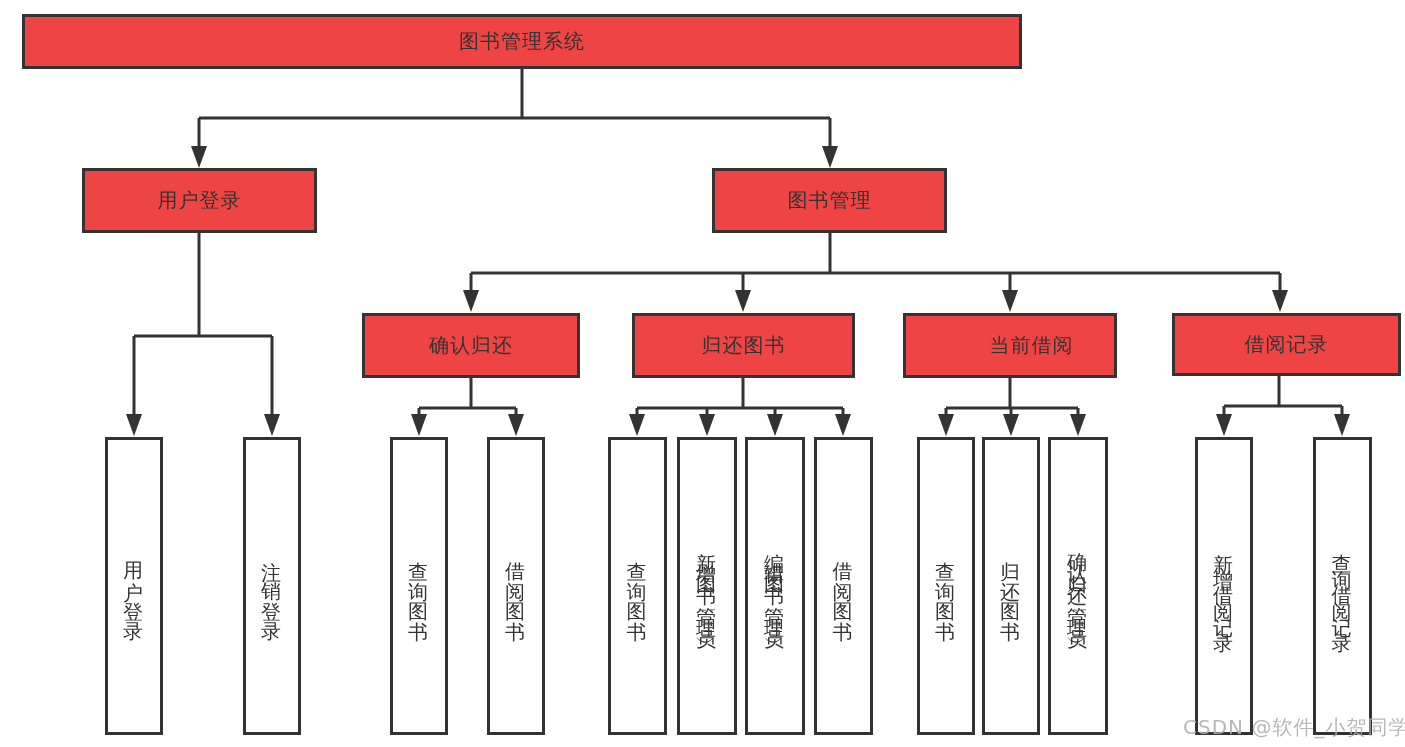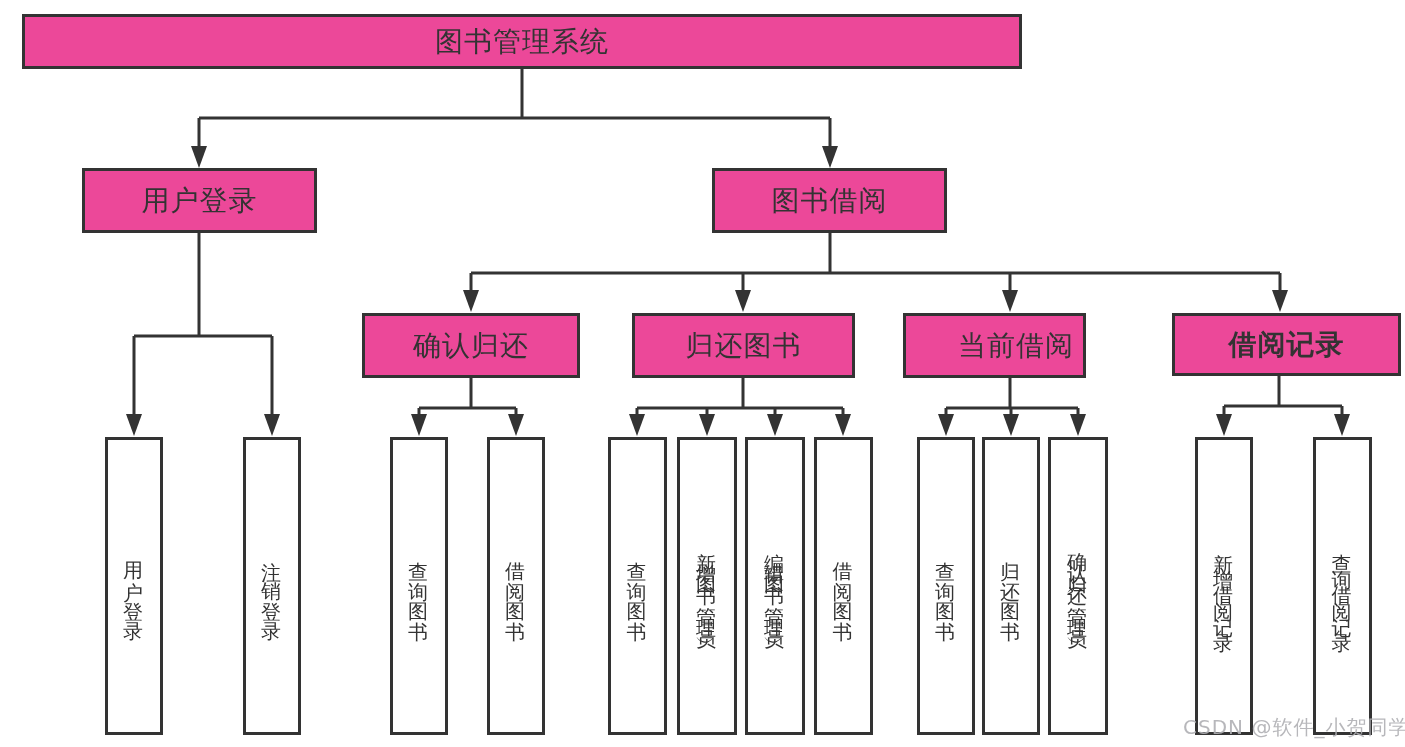--- a/index.html
+++ b/index.html
@@ -8,23 +8,23 @@
     width:1405px;height:747px;
     background:#ffffff;
     overflow:hidden;
     font-family:"DejaVu Sans","Liberation Sans",sans-serif;
   }
   #wires{position:absolute;left:0;top:0;z-index:1;}
   .hnode{
     position:absolute;z-index:2;
     box-sizing:border-box;
     border:3px solid #333333;
-    background:#ec4899;
+    background:#ef4444;
     display:flex;align-items:center;justify-content:center;
-    font-size:28px;color:#333333;letter-spacing:1px;text-align:right;
+    font-size:20px;color:#333333;letter-spacing:1px;text-align:right;
   }
   .vnode{
     position:absolute;z-index:2;
     box-sizing:border-box;
     border:3px solid #333333;
     background:#ffffff;
     top:437px;height:298px;width:58px;
     display:flex;align-items:center;justify-content:center;
   }
   .vnode span{
@@ -35,22 +35,22 @@
   }
   .ls-lg span{letter-spacing:20px;}
   .ls-md span{letter-spacing:16px;}
   .ls-sm span{letter-spacing:11px;}
   
   .n-root{left:22px;top:14px;width:1000px;height:55px;}
   .n-user-login{left:82px;top:168px;width:235px;height:65px;}
   .n-book-mgmt{left:712px;top:168px;width:235px;height:65px;}
   .n-new-books{left:362px;top:313px;width:218px;height:65px;}
   .n-book-borrow{left:632px;top:313px;width:223px;height:65px;}
-  .n-current-borrow{left:903px;top:313px;width:183px;height:65px;padding-left:43px;}
-  .n-borrow-records{left:1172px;top:313px;width:229px;height:63px;font-weight:bold;}
+  .n-current-borrow{left:903px;top:313px;width:214px;height:65px;padding-left:43px;}
+  .n-borrow-records{left:1172px;top:313px;width:229px;height:63px;}
   
   .l-user-login{left:105px;}
   .l-logout{left:243px;}
   .l-nb-query{left:390px;}
   .l-nb-borrow{left:487px;}
   .l-bb-query{left:608px;width:59px;}
   .l-bb-add{left:677px;width:60px;}
   .l-bb-edit{left:745px;width:60px;}
   .l-bb-borrow{left:814px;width:59px;}
   .l-cb-query{left:917px;}
@@ -106,21 +106,21 @@
       <path d="M1003 414 H1019 L1011 436 Z"></path>
       <path d="M1070 414 H1086 L1078 436 Z"></path>
       <path d="M1216 414 H1232 L1224 436 Z"></path>
       <path d="M1334 414 H1350 L1342 436 Z"></path>
     </g>
   </svg>
 
   <div class="hnode n-root">图书管理系统</div>
 
   <div class="hnode n-user-login">用户登录</div>
-  <div class="hnode n-book-mgmt">图书借阅</div>
+  <div class="hnode n-book-mgmt">图书管理</div>
 
   <div class="hnode n-new-books">确认归还</div>
   <div class="hnode n-book-borrow">归还图书</div>
   <div class="hnode n-current-borrow">当前借阅</div>
   <div class="hnode n-borrow-records">借阅记录</div>
 
   <div class="vnode ls-lg l-user-login">
     <span>用户登录</span>
   </div>
   <div class="vnode ls-lg l-logout">

